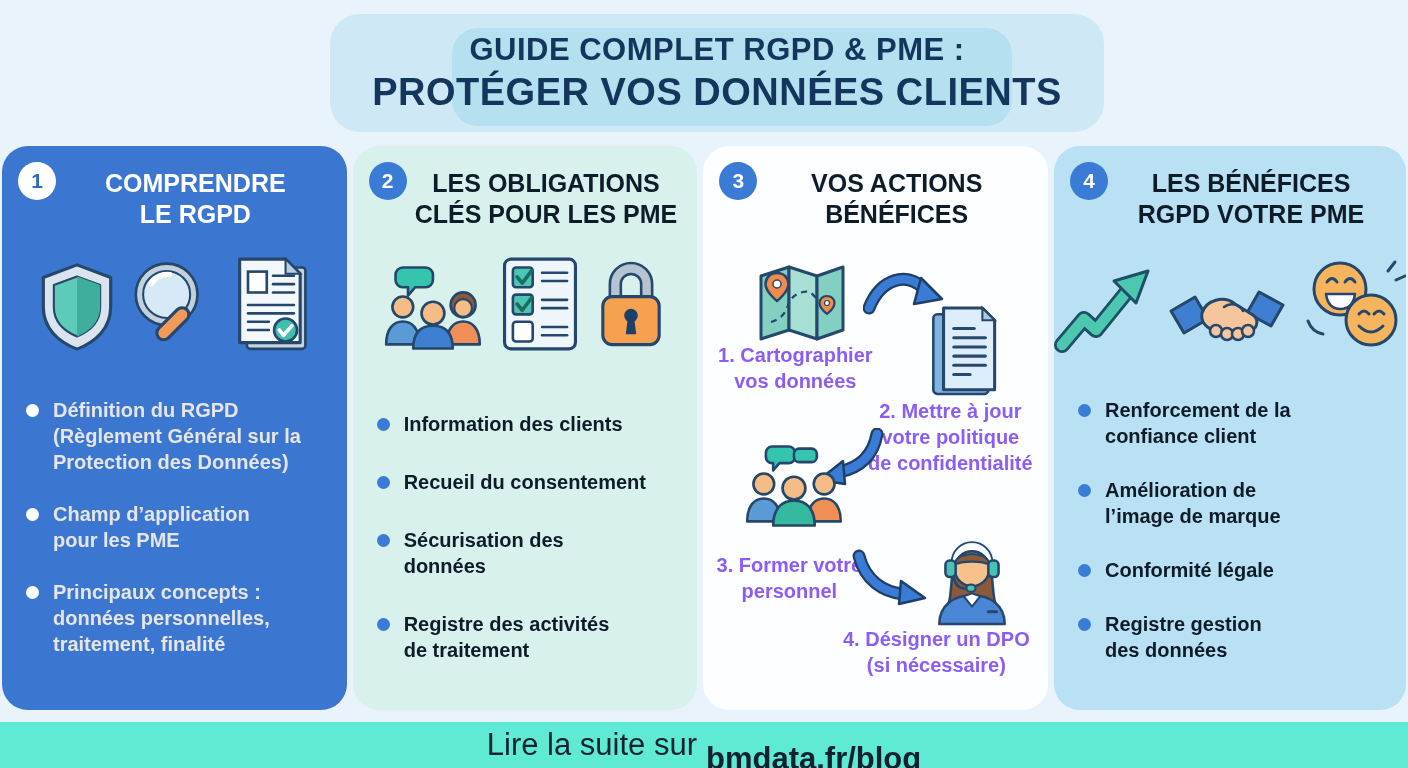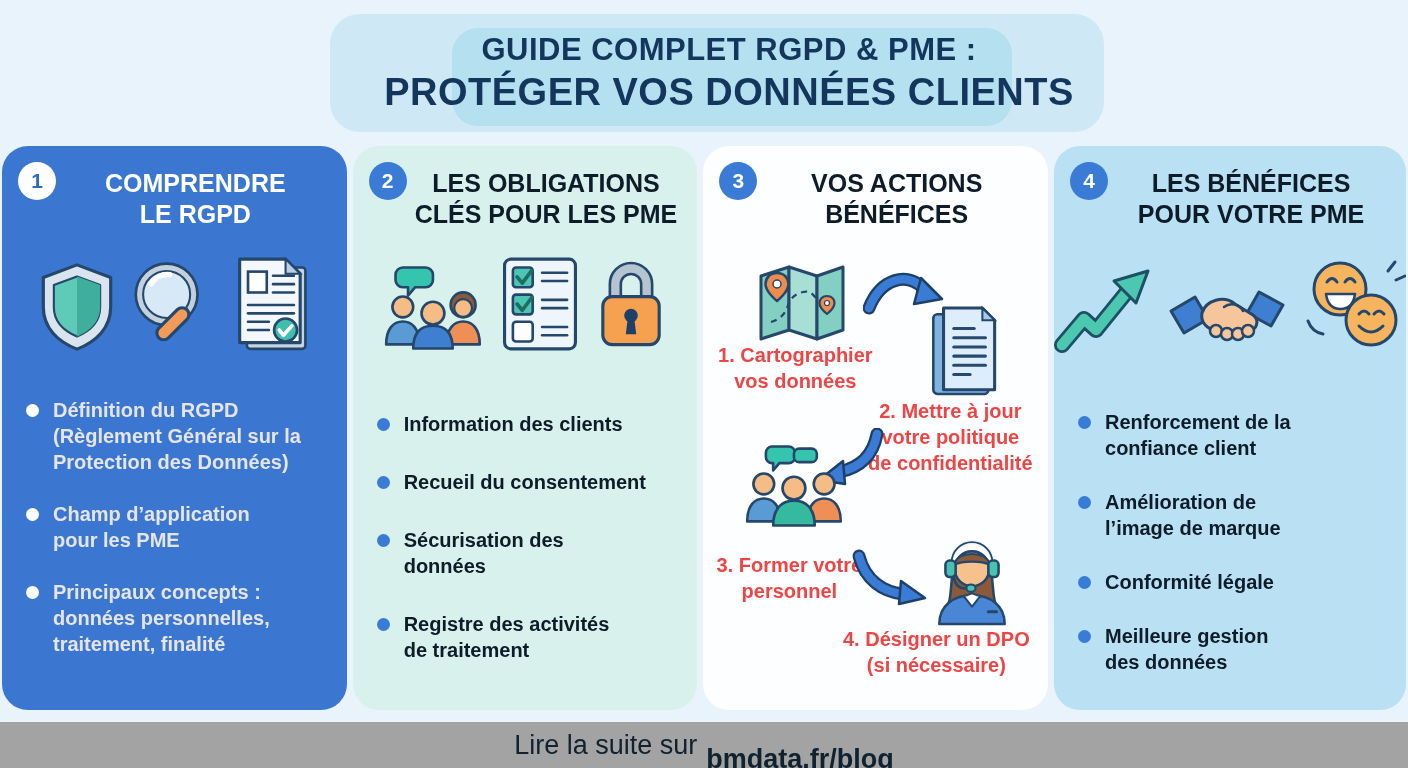--- a/index.html
+++ b/index.html
@@ -7,21 +7,21 @@
     width:1408px;height:768px;overflow:hidden;
     background:#e8f3fc;
     font-family:"Liberation Sans", sans-serif;
     color:#0e1b29;
   }
   
   .header-wrap{position:relative;height:146px;}
   .band-outer{position:absolute;left:330px;top:14px;width:774px;height:118px;background:#cfe8f6;border-radius:30px;}
   .band-inner{position:absolute;left:452px;top:28px;width:560px;height:98px;background:#b4e0f0;border-radius:26px;}
   .header-titles{position:absolute;left:330px;top:0;width:774px;height:146px;
-    display:flex;flex-direction:column;justify-content:center;align-items:center;gap:3px;color:#14365c;padding-left:12px;}
+    display:flex;flex-direction:column;justify-content:center;align-items:center;gap:3px;color:#14365c;}
   .ht1{font-size:31px;font-weight:800;letter-spacing:.5px;}
   .ht2{font-size:38px;font-weight:800;letter-spacing:.5px;}
   
   .cols{display:flex;gap:6px;height:564px;padding:0 2px;box-sizing:border-box;}
   .col{position:relative;flex:1;border-radius:26px;box-sizing:border-box;}
   .col-1{background:#3b76d1;}
   .col-2{background:#d9f1ec;}
   .col-3{background:#fdfeff;}
   .col-4{background:#b9e0f3;}
   .badge{position:absolute;top:16px;left:16px;width:38px;height:38px;border-radius:50%;
@@ -31,33 +31,33 @@
   .col-title{margin:22px 10px 0 52px;text-align:center;font-weight:800;font-size:25px;line-height:1.22;color:#0e1b29;}
   .col-1 .col-title{color:#ffffff;}
   .icon-row{display:flex;justify-content:center;align-items:flex-end;gap:14px;margin-top:24px;height:104px;}
   .bullets{list-style:none;margin:0;padding:0 14px 0 24px;}
   .bullets li{display:flex;gap:14px;font-size:20px;font-weight:700;line-height:1.3;}
   .bullets li span{white-space:pre-line;}
   .col-1 .bullets{margin-top:40px;}
   .col-1 .bullets li{color:#e5e5e5;margin-bottom:26px;}
   .col-2 .bullets{margin-top:54px;}
   .col-2 .bullets li{margin-bottom:32px;}
-  .col-4 .bullets{margin-top:52px;}
+  .col-4 .bullets{margin-top:40px;}
   .col-4 .bullets li{margin-bottom:28px;}
   .dot{flex:none;width:13px;height:13px;border-radius:50%;background:#3a7bd5;margin-top:7px;}
   .col-1 .dot{background:#ffffff;}
   
   .abs{position:absolute;}
-  .step{position:absolute;font-size:20px;font-weight:700;line-height:1.3;color:#ef4444;white-space:pre-line;text-align:center;}
+  .step{position:absolute;font-size:20px;font-weight:700;line-height:1.3;color:#8b5cf6;white-space:pre-line;text-align:center;}
   .step-1{left:0;top:196px;width:184px;}
   .step-2{left:146px;top:252px;width:202px;}
   .step-3{left:0;top:406px;width:172px;}
   .step-4{left:116px;top:480px;width:234px;}
   
-  .footer{margin-top:12px;height:46px;background:#a3a3a3;display:flex;align-items:center;justify-content:center;gap:9px;font-size:27px;color:#10212f;}
+  .footer{margin-top:12px;height:46px;background:#5eead4;display:flex;align-items:center;justify-content:center;gap:9px;font-size:31px;color:#10212f;}
   .footer-prefix{font-weight:500;}
   .footer-link{font-weight:800;margin-top:28px;}
 </style>
 </head>
 <body>
 
 <div class="header-wrap">
   <div class="band-outer"></div>
   <div class="band-inner"></div>
   <div class="header-titles">
@@ -292,21 +292,21 @@
         <line x1="62" y1="76" x2="70" y2="76" stroke="#24476b" stroke-width="3" stroke-linecap="round"></line>
       </svg>
     </span>
 
     <div class="step step-4">4. Désigner un DPO
 (si nécessaire)</div>
   </section>
 
   <section class="col col-4">
     <div class="badge badge-blue">4</div>
-    <h2 class="col-title"><span>LES BÉNÉFICES</span><br><span>POUR VOTRE PME</span></h2>
+    <h2 class="col-title"><span>LES BÉNÉFICES</span><br><span>RGPD VOTRE PME</span></h2>
     <div class="icon-row">
       <span>
         <svg width="100" height="88" viewBox="0 0 100 88">
           <path d="M8 80 L30 54 L42 65 L72 28" fill="none" stroke="#1d4f66" stroke-width="16" stroke-linecap="round" stroke-linejoin="round"></path>
           <path d="M8 80 L30 54 L42 65 L72 28" fill="none" stroke="#4cc7b0" stroke-width="10.5" stroke-linecap="round" stroke-linejoin="round"></path>
           <polygon points="60,16 94,6 82,38" fill="#4cc7b0" stroke="#1d4f66" stroke-width="3" stroke-linejoin="round"></polygon>
         </svg>
       </span>
       <span>
         <svg width="118" height="80" viewBox="0 0 118 80">
@@ -346,21 +346,21 @@
           <span class="dot"></span>
           <span>Amélioration de
 l’image de marque</span>
         </li>
       <li>
           <span class="dot"></span>
           <span>Conformité légale</span>
         </li>
       <li>
           <span class="dot"></span>
-          <span>Meilleure gestion
+          <span>Registre gestion
 des données</span>
         </li>
     </ul>
   </section>
 </div>
 
 <div class="footer">
   <span class="footer-prefix">Lire la suite sur</span>
   <span class="footer-link">bmdata.fr/blog</span>
 </div>

